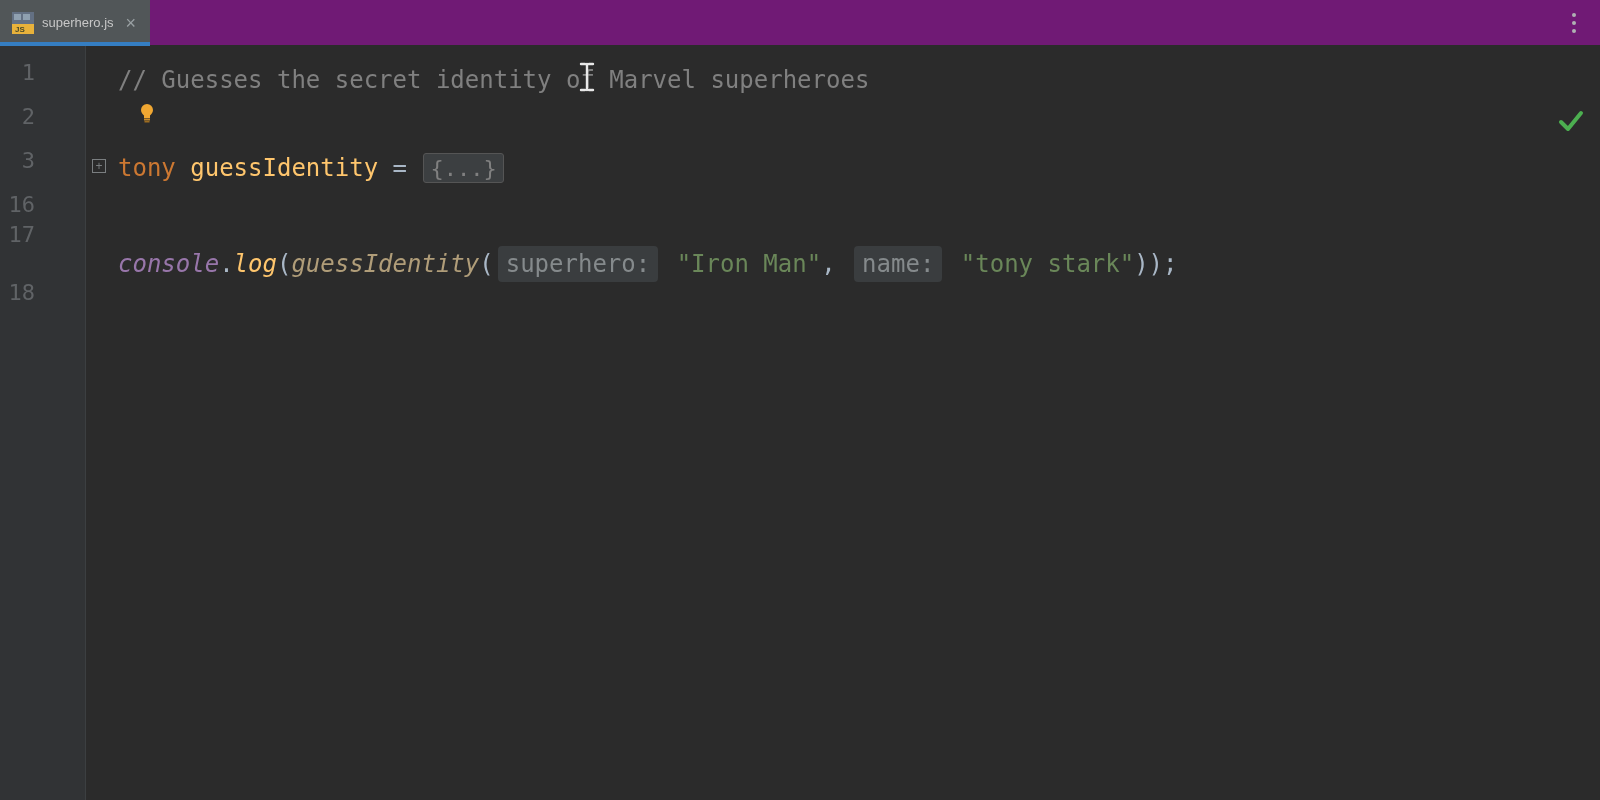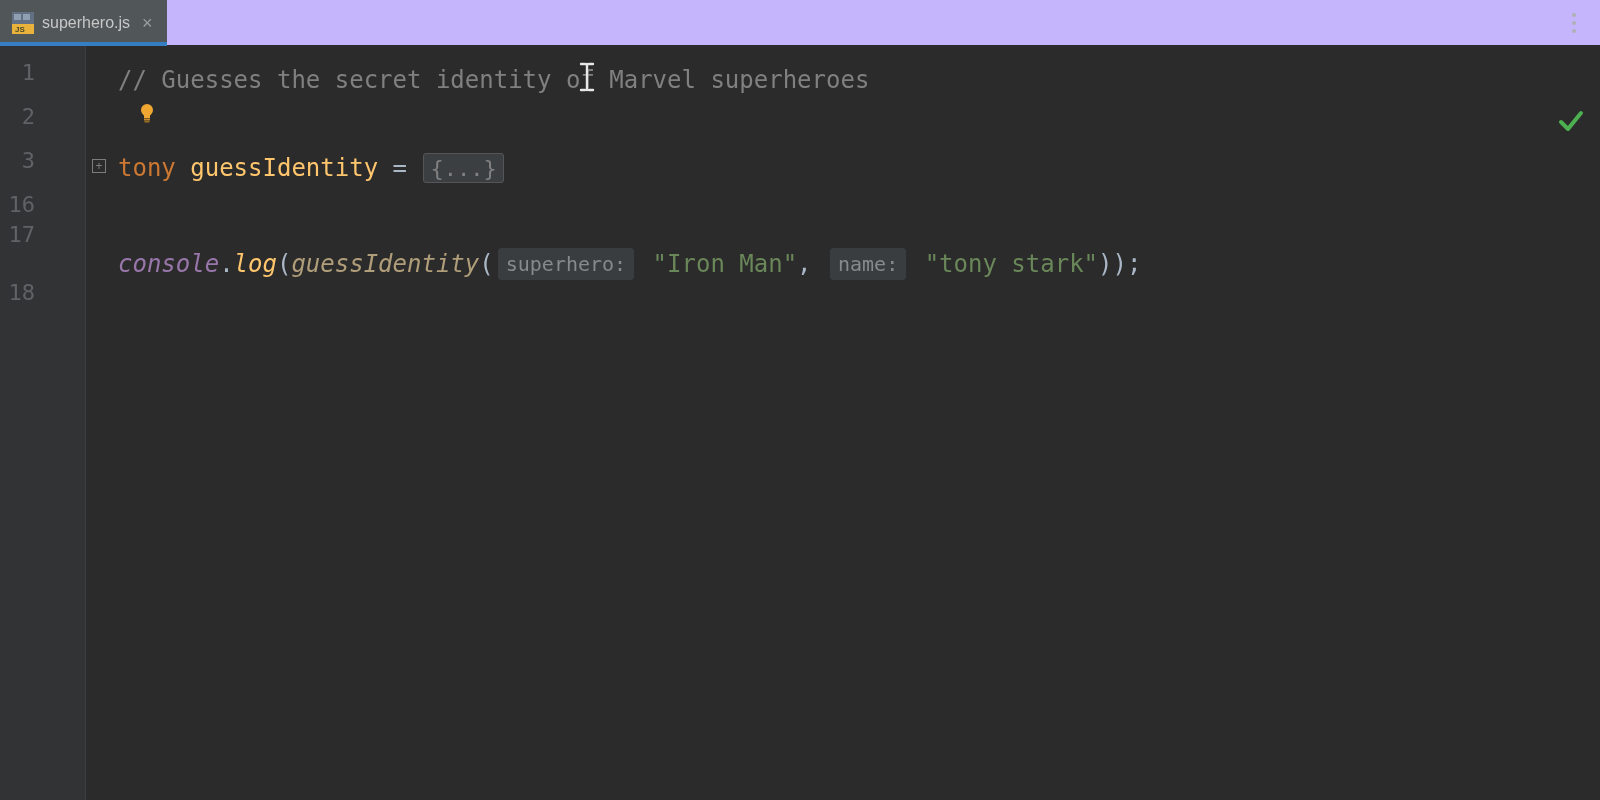--- a/index.html
+++ b/index.html
@@ -9,21 +9,21 @@
       overflow: hidden;
       background: #2b2b2b;
       font-family: "Menlo", "Consolas", "Monaco", monospace;
       font-size: 22px;
       color: #a9b7c6;
     }
 
     
     .tab-bar {
       height: 46px;
-      background: #c4b5fd;
+      background: #701a75;
       display: flex;
       align-items: center;
       position: relative;
       border-bottom: 1px solid #2b2b2b;
     }
     .tab {
       display: flex;
       align-items: center;
       height: 46px;
       padding: 0 14px 0 12px;
@@ -33,21 +33,21 @@
     .tab .js-icon {
       display: inline-flex;
       width: 22px; height: 22px;
       margin-right: 8px;
       align-items: center; justify-content: center;
       position: relative;
     }
     .tab .js-icon svg { width: 22px; height: 22px; }
     .tab .tab-title {
       font-family: -apple-system, "Segoe UI", sans-serif;
-      font-size: 16px;
+      font-size: 13px;
       color: #c7c7c7;
     }
     .tab .close-x {
       margin-left: 12px;
       color: #99a0a3;
       font-family: sans-serif;
       font-size: 18px;
       line-height: 1;
     }
     .tab .underline {
@@ -121,21 +121,21 @@
       color: #808080;
       font-size: 22px;
       display: inline-flex;
       align-items: center;
       height: 30px;
       margin: 0 2px;
     }
     .inlay {
       background: #3a3d3f;
       color: #858a8c;
-      font-size: 20px;
+      font-size: 24px;
       border-radius: 4px;
       padding: 4px 8px;
       margin: 0 4px;
     }
 
     
     .bulb {
       position: absolute;
       width: 22px; height: 22px;
     }

